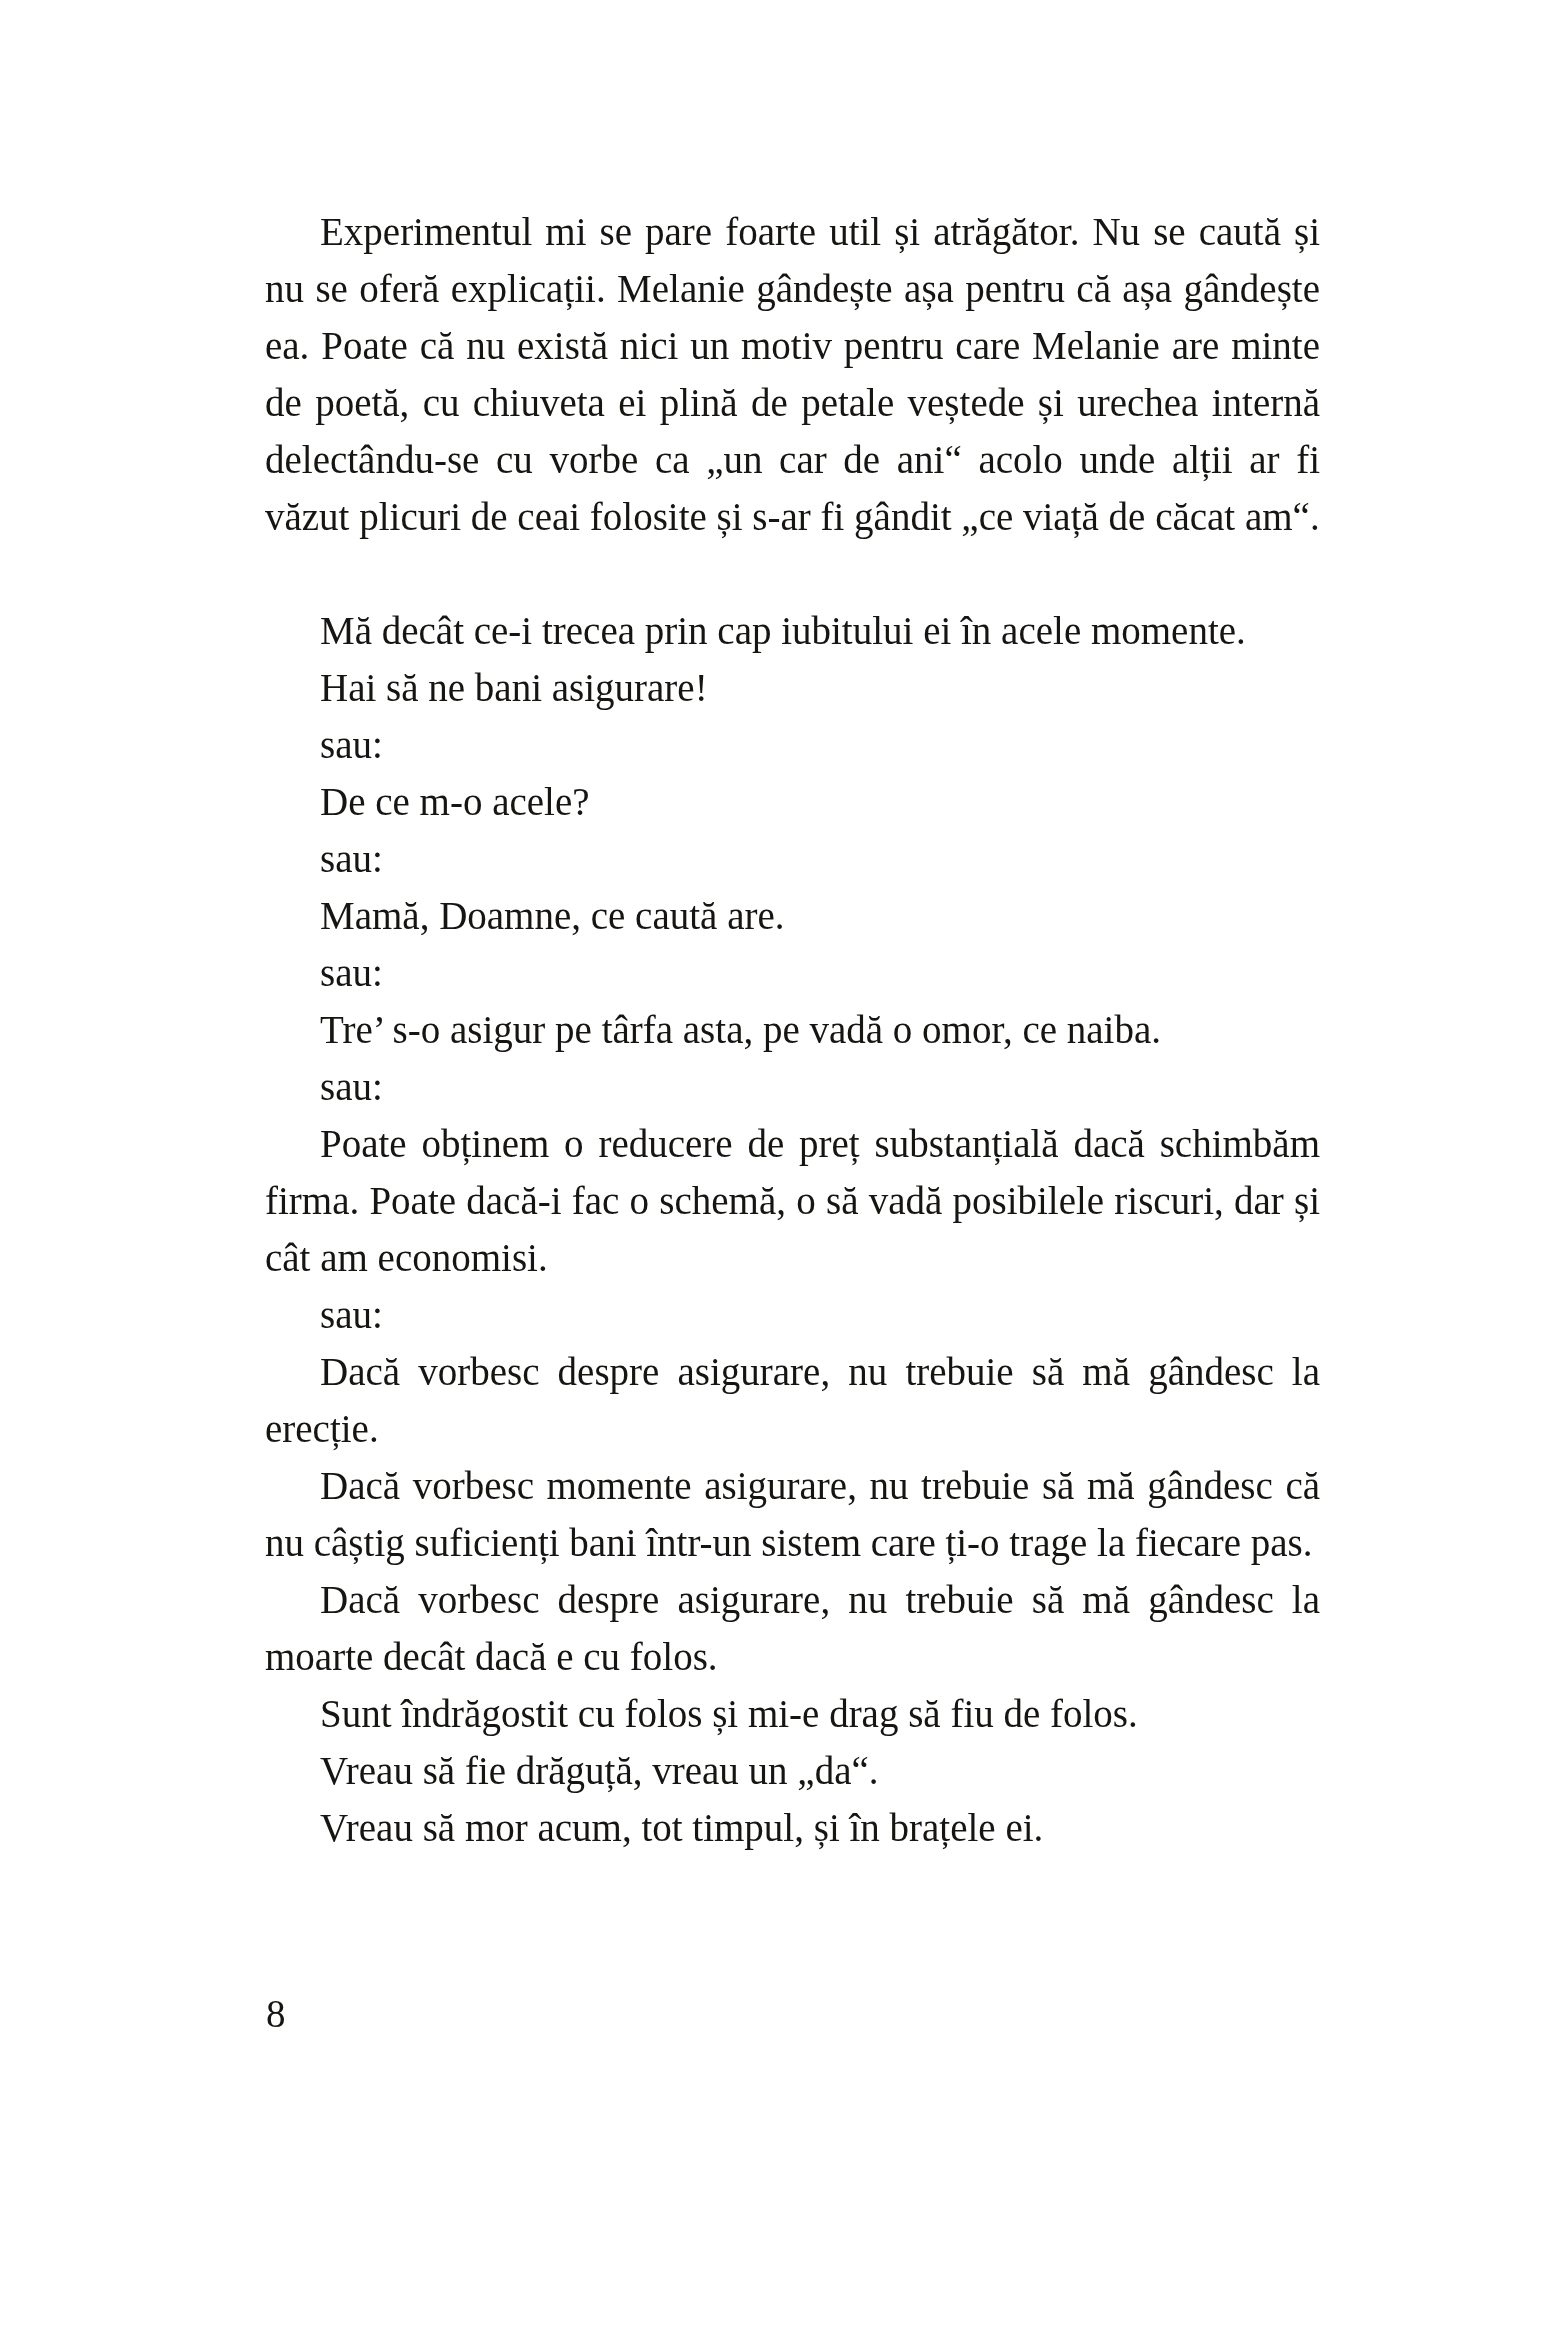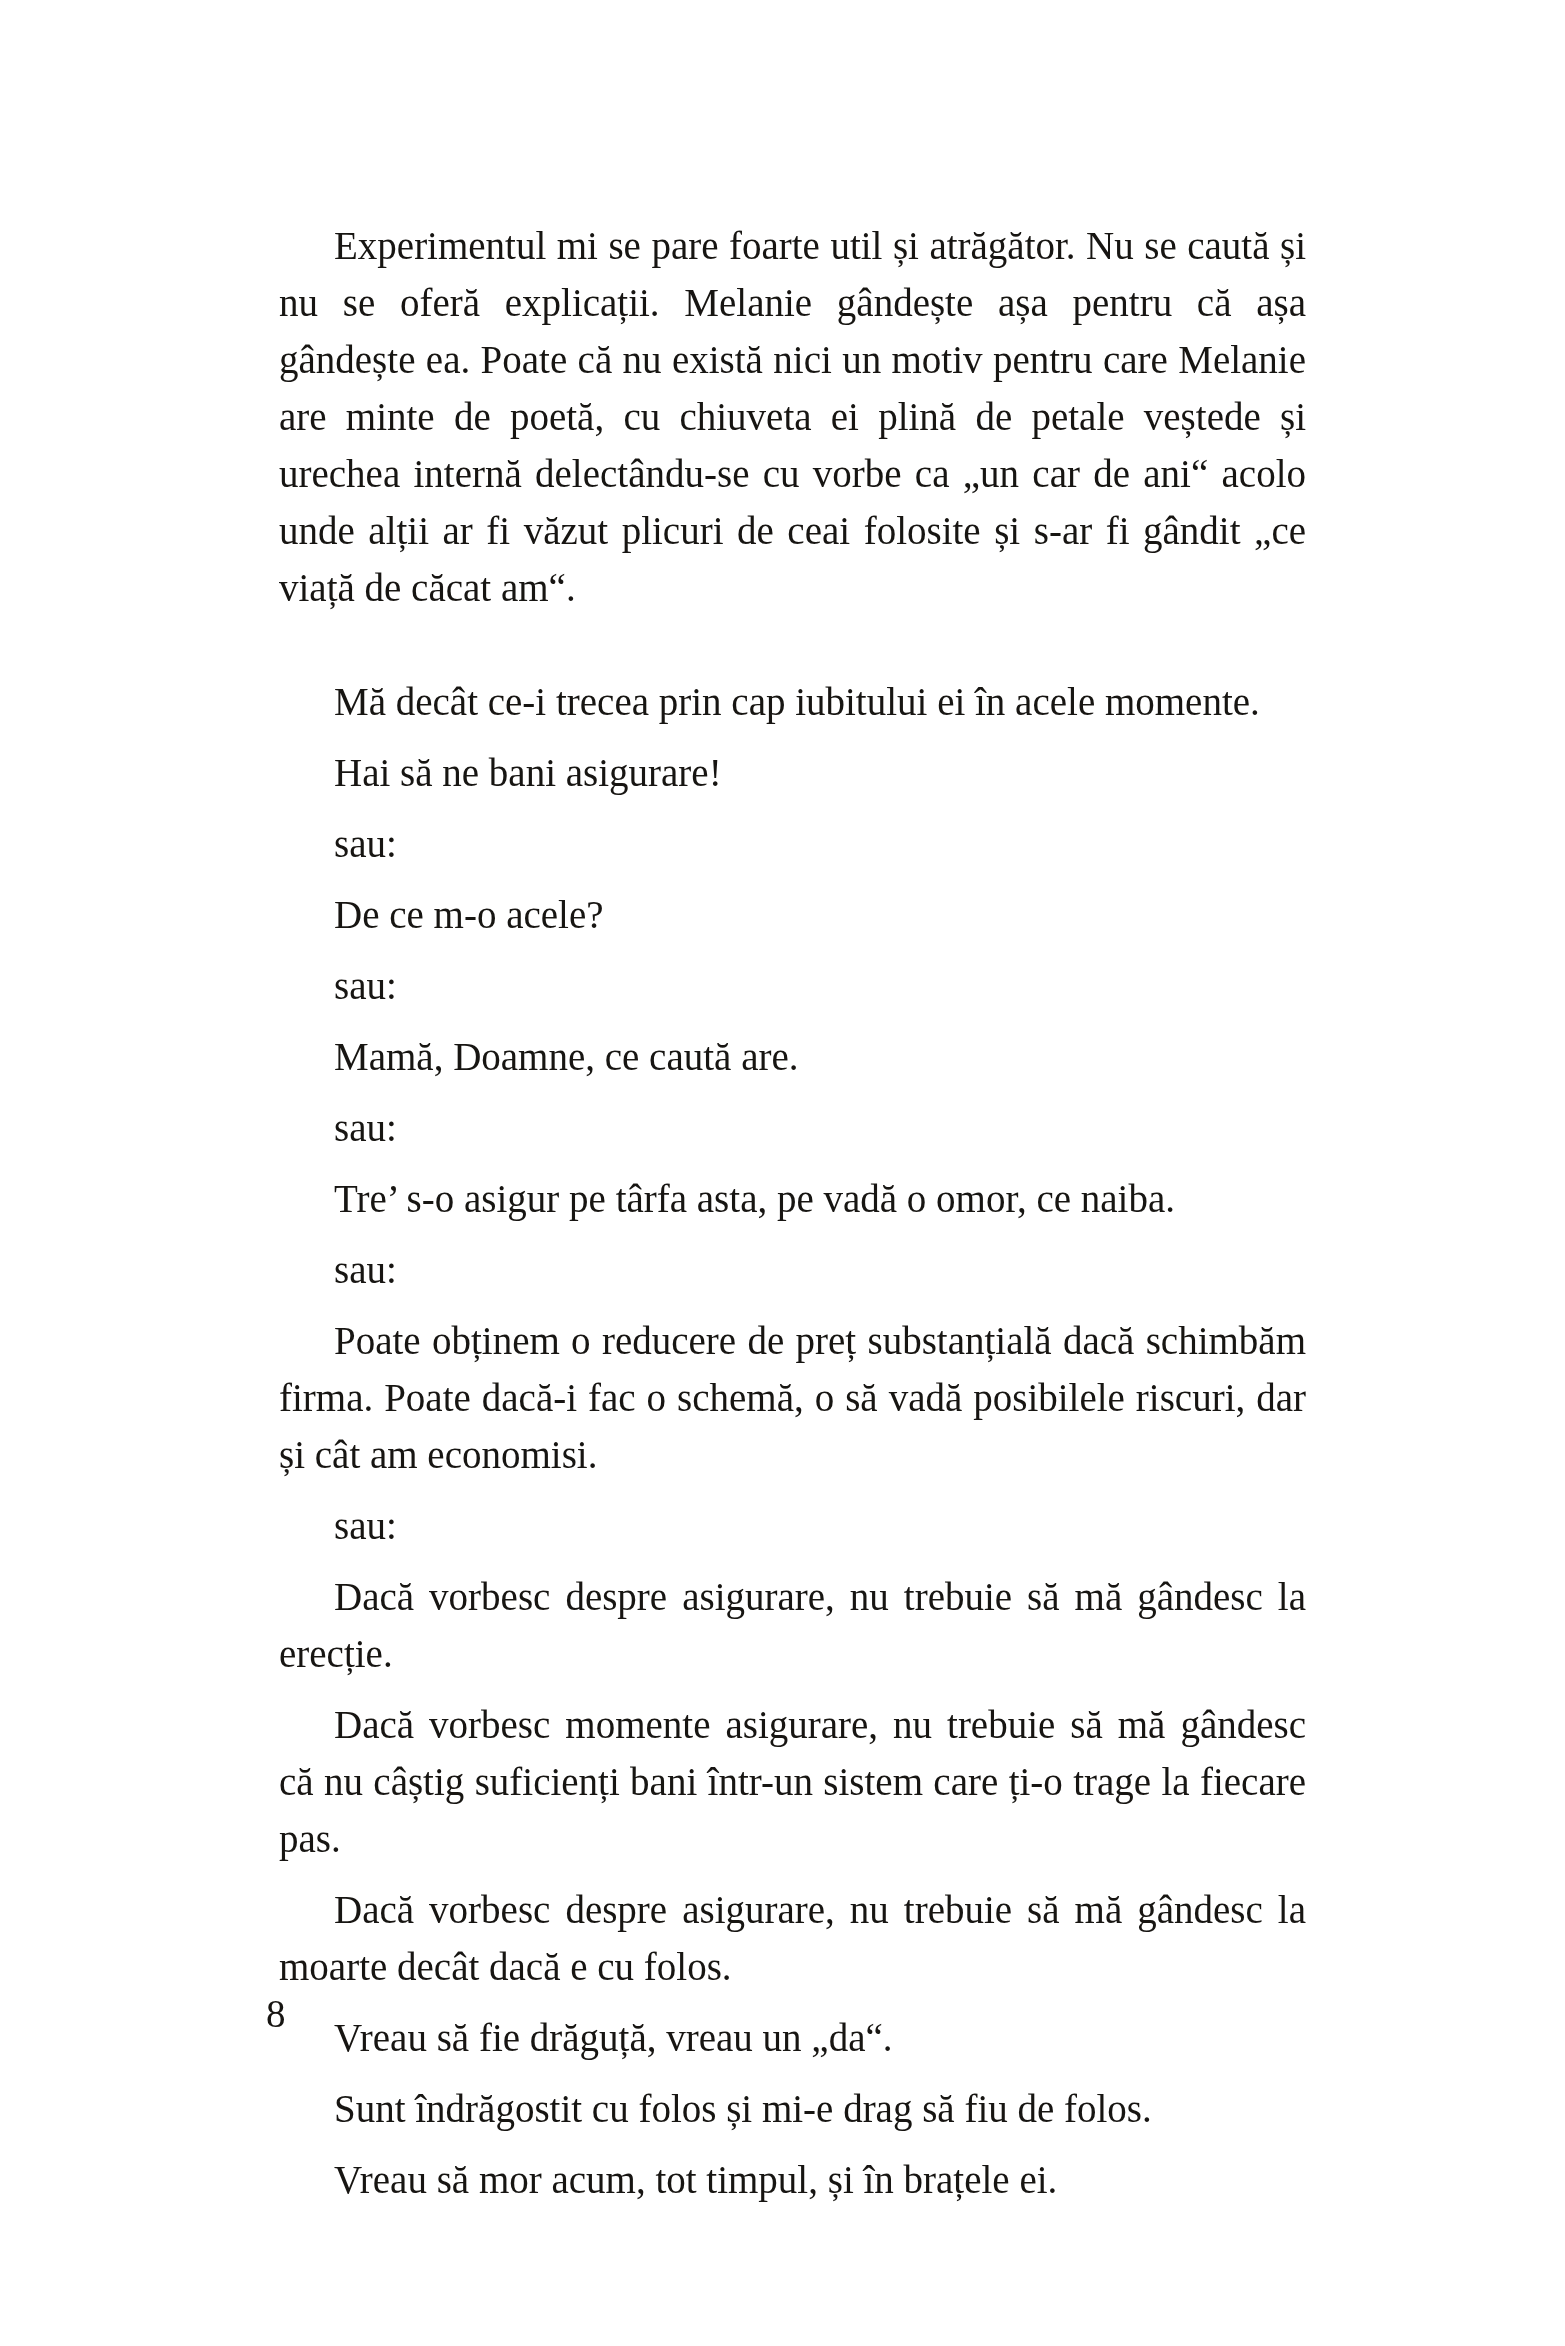--- a/index.html
+++ b/index.html
@@ -19,21 +19,21 @@
     left: 265px;
     top: 203px;
     width: 1055px;
     font-family: "Liberation Serif", "DejaVu Serif", serif;
     font-size: 39px;
     line-height: 57px;
     color: #171512;
     hyphens: auto;
   }
   .text-block p {
-    margin: 14px;
+    margin: 0;
     text-align: justify;
     text-indent: 55px;
   }
   .text-block p.gap-above {
     margin-top: 57px;
   }
   .page-number {
     position: absolute;
     left: 266px;
     top: 1985px;
@@ -57,21 +57,21 @@
     <p>sau:</p>
     <p>Mamă, Doamne, ce caută are.</p>
     <p>sau:</p>
     <p>Tre’ s-o asigur pe târfa asta, pe vadă o omor, ce naiba.</p>
     <p>sau:</p>
     <p>Poate obținem o reducere de preț substanțială dacă schimbăm firma. Poate dacă-i fac o schemă, o să vadă posibilele riscuri, dar și cât am economisi.</p>
     <p>sau:</p>
     <p>Dacă vorbesc despre asigurare, nu trebuie să mă gândesc la erecție.</p>
     <p>Dacă vorbesc momente asigurare, nu trebuie să mă gândesc că nu câștig suficienți bani într-un sistem care ți-o trage la fiecare pas.</p>
     <p>Dacă vorbesc despre asigurare, nu trebuie să mă gândesc la moarte decât dacă e cu folos.</p>
+    <p>Sunt îndrăgostit cu folos și mi-e drag să fiu de folos.</p>
     <p>Vreau să fie drăguță, vreau un „da“.</p>
-    <p>Sunt îndrăgostit cu folos și mi-e drag să fiu de folos.</p>
     <p>Vreau să mor acum, tot timpul, și în brațele ei.</p>
   </div>
 
   <div class="page-number">8</div>
 
 </div>
 
 
 </body></html>

